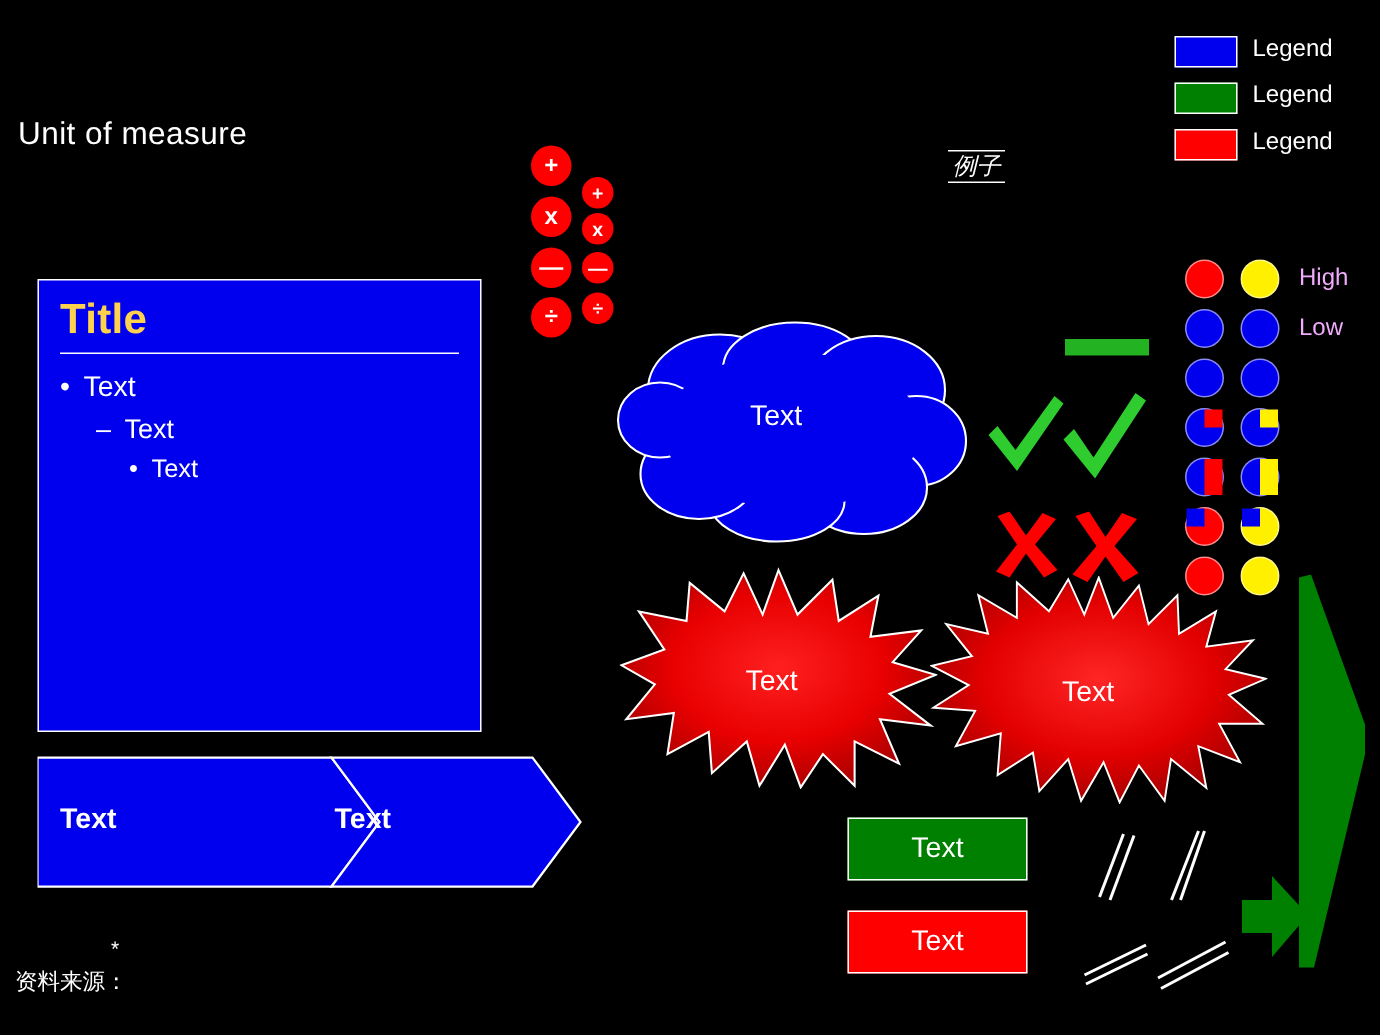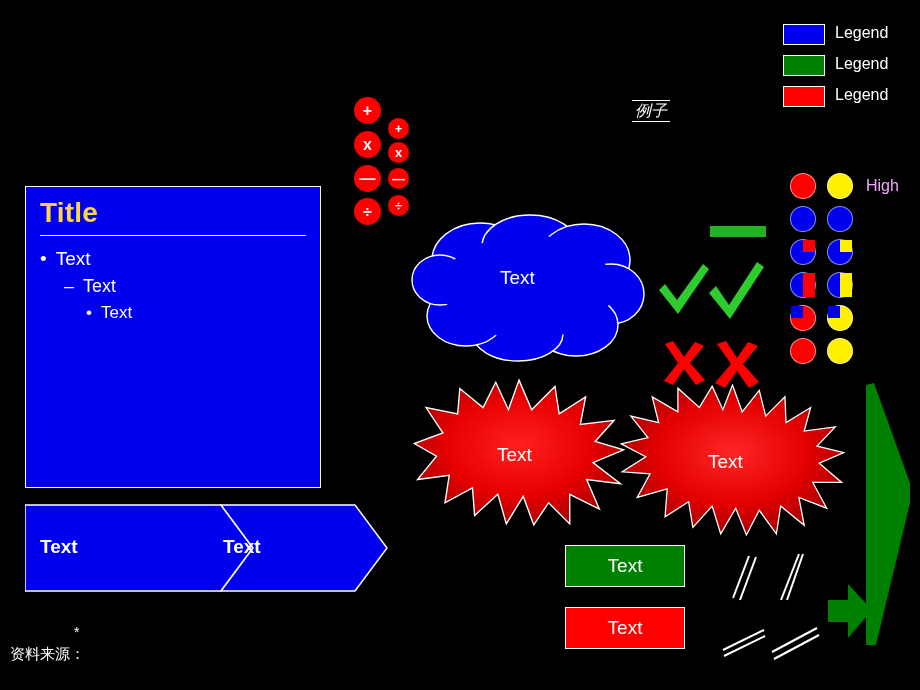--- a/index.html
+++ b/index.html
@@ -142,20 +142,21 @@
     display: flex; align-items: center; justify-content: center;
   }
   #box-green { left: 565px; top: 545px; width: 120px; height: 42px; background: #008000; }
   #box-red   { left: 565px; top: 607px; width: 120px; height: 42px; background: #FF0000; }
 </style>
 </head>
 <body>
 
 <div id="slide">
 
+  <div class="abs" id="unit-of-measure">Unit of measure</div>
 
   <div class="abs" id="content-box">
     <div id="content-title">Title</div>
     <div id="content-rule"></div>
 
     <div class="bullet-row bullet-l1">
       <span class="bullet-mark">•</span>
       <span>Text</span>
     </div>
     <div class="bullet-row bullet-l2">
@@ -222,20 +223,25 @@
   </div>
 
   <div class="abs" id="ball-grid">
 
     <div class="ball-row">
       <div class="ball" style="background:#FF0000;"></div>
       <div class="ball" style="background:#FFF000;"></div>
       <div class="ball-label">High</div>
     </div>
 
+    <div class="ball-row">
+      <div class="ball" style="background:#0000EE;"></div>
+      <div class="ball" style="background:#0000EE;"></div>
+      <div class="ball-label">Low</div>
+    </div>
 
     <div class="ball-row">
       <div class="ball" style="background:#0000EE;"></div>
       <div class="ball" style="background:#0000EE;"></div>
     </div>
 
     <div class="ball-row">
       <div class="ball" style="background:#0000EE;">
         <div class="q q-tr" style="background:#FF0000;"></div>
       </div>

